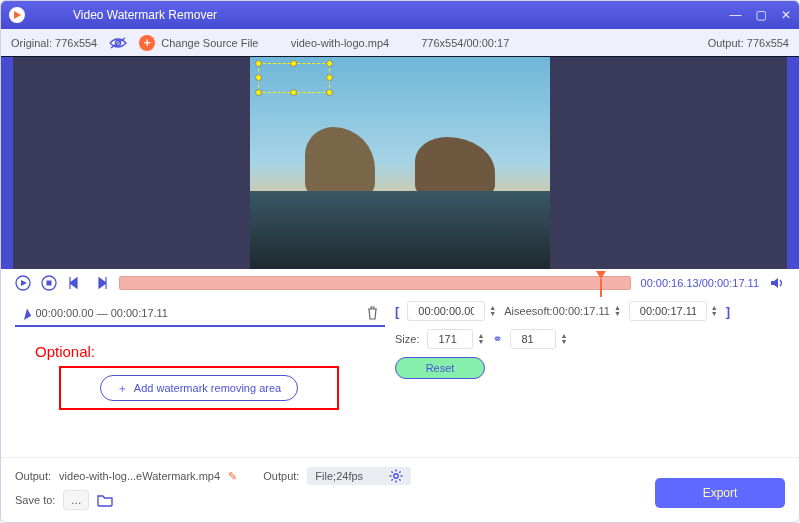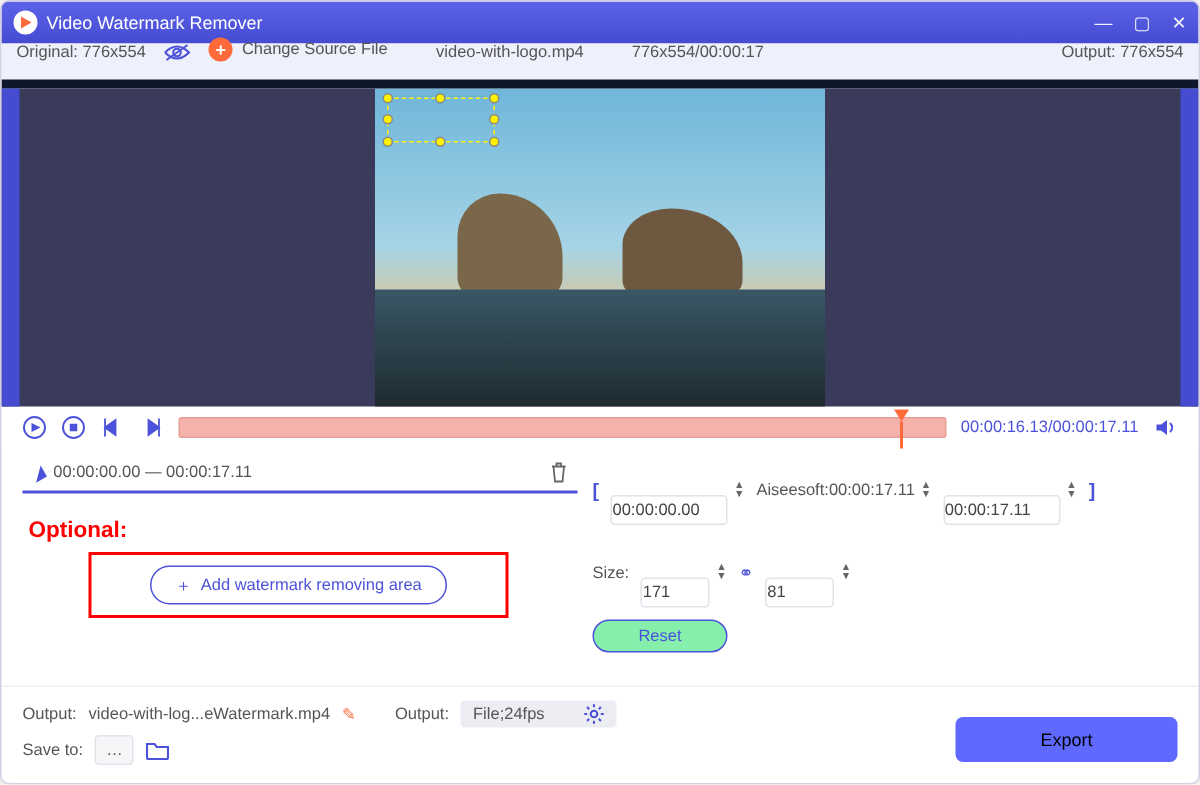--- a/index.html
+++ b/index.html
@@ -11,26 +11,26 @@
     --text-light:#888;
     --border:#e2e2ea;
     --red:#ff0000;
     --orange:#ff6a3a;
     --pink-track:#f5b2ab;
     --blue-txt:#4c52d9;
   }
   *{box-sizing:border-box;font-family:"Segoe UI",Arial,sans-serif;}
   body{margin:0;padding:0;width:800px;height:523px;overflow:hidden;background:#f0f0f3;}
   .window{width:800px;height:523px;background:#fff;border:1px solid #d0d0e0;border-radius:6px;overflow:hidden;display:flex;flex-direction:column;}
-  .titlebar{height:28px;background:linear-gradient(#5c63e8,#454cd2);color:#fff;display:flex;align-items:center;padding:0 8px;font-size:12px;}
+  .titlebar{height:28px;background:linear-gradient(#5c63e8,#454cd2);color:#fff;display:flex;align-items:center;padding:0 8px;font-size:12px;gap:42px;}
   .titlebar .logo{width:16px;height:16px;border-radius:50%;background:#fff;display:flex;align-items:center;justify-content:center;margin-right:6px;}
   .titlebar .logo svg{width:10px;height:10px;}
   .titlebar .wctl{margin-left:auto;display:flex;gap:14px;align-items:center;}
   .titlebar .wctl span{cursor:pointer;font-size:12px;opacity:.9;}
-  .infobar{height:28px;background:#eef0fb;display:flex;align-items:flex-end;font-size:11px;color:#555;padding:12px 10px;gap:12px;position:relative;border-bottom:6px solid #0f172a;}
+  .infobar{height:28px;background:#eef0fb;display:flex;align-items:center;font-size:11px;color:#555;padding:12px 10px;gap:12px;position:relative;border-bottom:1px solid #0f172a;}
   .infobar .orig{color:#555;}
   .infobar .eye{color:var(--accent);}
   .infobar .chgsrc{display:flex;align-items:center;gap:6px;color:#555;}
   .infobar .plus{width:16px;height:16px;border-radius:50%;background:var(--orange);color:#fff;display:flex;align-items:center;justify-content:center;font-size:12px;font-weight:bold;}
   .infobar .centered{position:absolute;left:50%;transform:translateX(-50%);display:flex;gap:32px;color:#555;}
   .infobar .outp{margin-left:auto;color:#555;}
   .preview{height:212px;background:#3a3a5a;display:flex;justify-content:center;position:relative;border-left:12px solid #454cd2;border-right:12px solid #454cd2;}
   .preview .vid{width:300px;height:100%;position:relative;overflow:hidden;}
   .sky{position:absolute;inset:0;background:linear-gradient(#6fb6d9 0%,#a6d4e6 50%,#d9c79a 70%,#432f24 100%);}
   .rock{position:absolute;bottom:72px;background:#7a6648;border-radius:40% 60% 20% 20%;}
@@ -47,42 +47,42 @@
   .controls .track{flex:1;height:14px;background:var(--pink-track);border-radius:2px;position:relative;border:1px solid #e59d95;}
   .controls .track .cursor{position:absolute;right:24px;top:-6px;width:0;height:0;border-left:5px solid transparent;border-right:5px solid transparent;border-top:8px solid var(--orange);}
   .controls .track .cursor::after{content:"";position:absolute;left:-1px;top:0;width:2px;height:18px;background:var(--orange);}
   .controls .timecode{color:var(--accent);font-size:11px;white-space:nowrap;}
   .mid{display:flex;padding:4px 14px 0 14px;gap:10px;}
   .mid .left{width:370px;}
   .mid .right{flex:1;}
   .segbar{height:26px;border-bottom:2px solid var(--accent);display:flex;align-items:center;font-size:11px;color:#555;padding:0 6px;}
   .segbar .eraser{color:var(--accent);margin-right:6px;transform:rotate(-30deg);display:inline-block;}
   .segbar .trash{margin-left:auto;color:#666;cursor:pointer;}
-  .optional{margin:16px 0 6px 4px;color:var(--red);font-size:15px;font-weight:bold;}
+  .optional{margin:16px 0 6px 20px;color:var(--red);font-size:15px;font-weight:normal;}
   .redbox{margin:4px 0 0 44px;width:280px;height:44px;border:2px solid var(--red);display:flex;align-items:center;justify-content:center;}
   .addbtn{height:26px;padding:0 16px;border:1px solid var(--accent);border-radius:13px;background:#fff;color:var(--accent);font-size:11px;display:flex;align-items:center;gap:6px;cursor:pointer;}
   .right .row{display:flex;align-items:center;gap:8px;font-size:11px;color:#555;margin-bottom:8px;}
   .right .sq{color:var(--accent);font-weight:bold;font-size:13px;}
-  .right input.sp{width:78px;height:20px;border:1px solid var(--border);border-radius:3px;font-size:11px;padding:0 0;color:#444;margin-top:27px;}
+  .right input.sp{width:78px;height:20px;border:1px solid var(--border);border-radius:3px;font-size:11px;padding:0 10px;color:#444;}
   .right input.sp.sm{width:46px;}
   .stepper{display:inline-flex;flex-direction:column;gap:0;margin-left:-4px;}
   .stepper span{font-size:7px;line-height:6px;color:#666;cursor:pointer;}
   .link{color:var(--accent);font-size:12px;}
   .resetbtn{height:22px;width:90px;border:1px solid var(--accent);background:#86efac;color:var(--accent);border-radius:11px;font-size:11px;cursor:pointer;}
   .bottom{margin-top:auto;border-top:1px solid #eee;padding:6px 14px 10px 14px;font-size:11px;color:#555;position:relative;}
   .brow{display:flex;align-items:center;gap:8px;height:24px;}
   .brow .lbl{color:#555;}
   .brow .val{color:#555;}
   .brow .pencil{color:var(--orange);cursor:pointer;}
   .brow .chip{background:#ecedf3;padding:2px 8px;border-radius:3px;display:inline-flex;align-items:center;gap:26px;}
   .brow .gear{color:var(--accent);cursor:pointer;}
   .brow input.save{flex:0 0 430px;height:20px;border:1px solid var(--border);border-radius:3px;background:#f6f6f9;font-size:11px;padding:0 6px;color:#555;}
   .brow .dots{width:26px;height:20px;border:1px solid var(--border);border-radius:3px;background:#f6f6f9;display:flex;align-items:center;justify-content:center;cursor:pointer;font-size:11px;color:#555;}
   .brow .folder{color:var(--accent);cursor:pointer;font-size:14px;}
-  .export{position:absolute;right:14px;bottom:14px;width:148px;height:30px;background:var(--accent2);color:#000000;border:none;border-radius:5px;font-size:12px;cursor:pointer;}
+  .export{position:absolute;right:14px;bottom:14px;width:130px;height:30px;background:var(--accent2);color:#fef9c3;border:none;border-radius:5px;font-size:12px;cursor:pointer;}
   svg{display:block;}
 </style>
 </head>
 <body>
 
 <div class="window">
 
   <div class="titlebar">
     <span class="logo">
       <svg viewBox="0 0 10 10">

